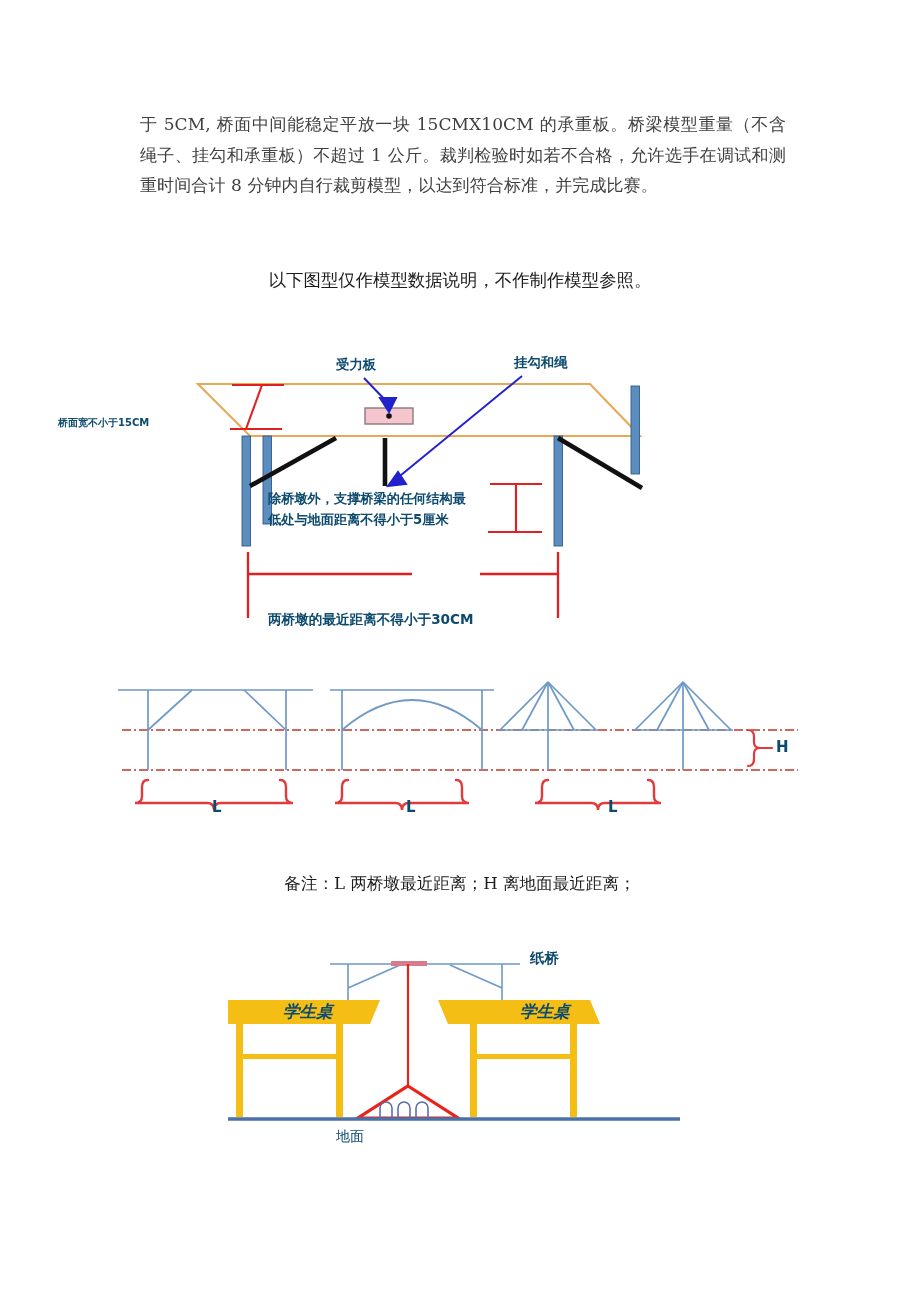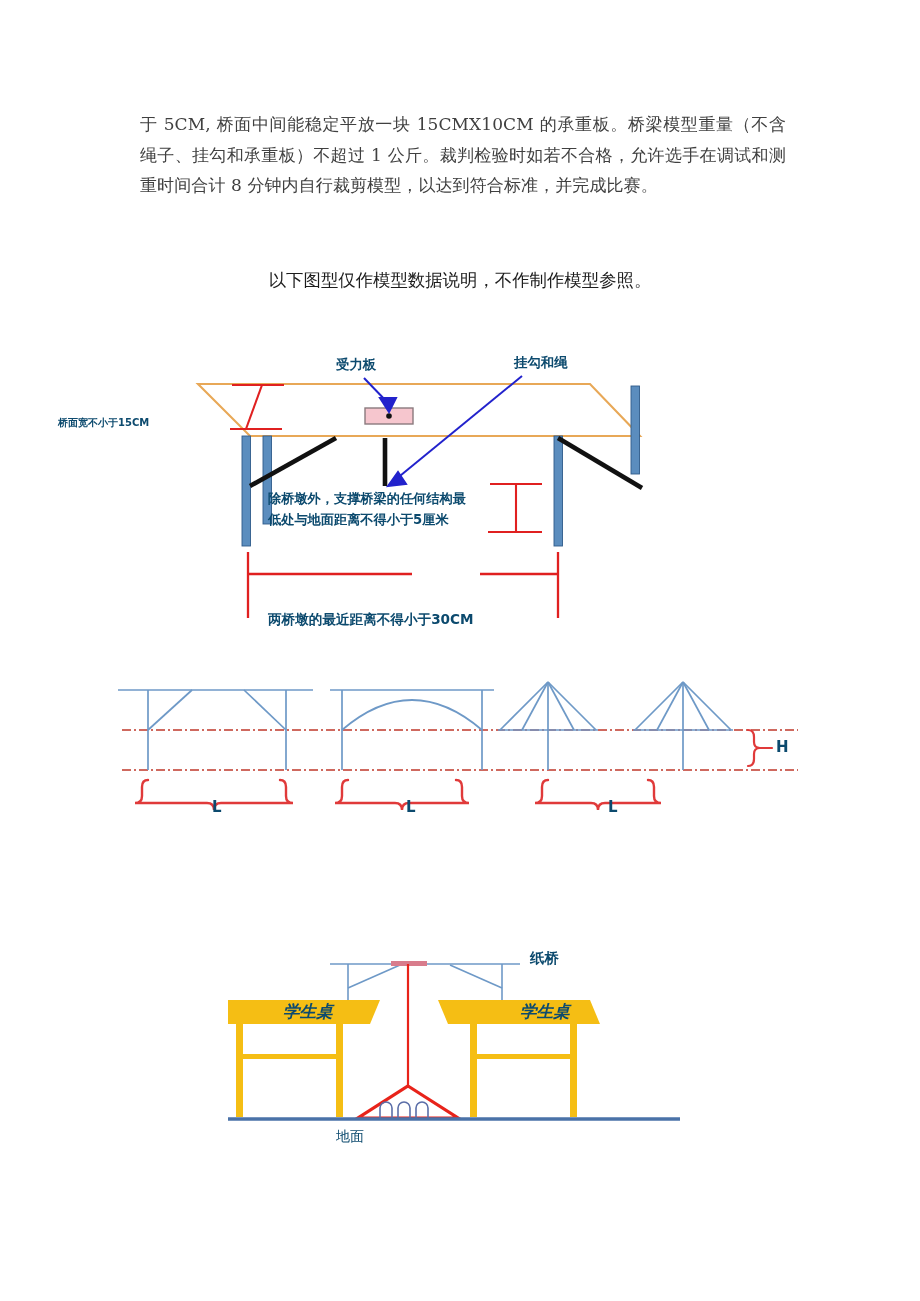--- a/index.html
+++ b/index.html
@@ -194,20 +194,21 @@
         <line x1="652" y1="100" x2="664" y2="100"></line>
       </g>
     </svg>
 
     <span class="label-overlay" style="left:104px; top:150px; font-size:15px;">L</span>
     <span class="label-overlay" style="left:298px; top:150px; font-size:15px;">L</span>
     <span class="label-overlay" style="left:500px; top:150px; font-size:15px;">L</span>
     <span class="label-overlay" style="left:668px; top:90px; font-size:15px;">H</span>
   </div>
 
+  <div class="centered-note note-2">备注：L 两桥墩最近距离；H 离地面最近距离；</div>
 
   <div class="figure" id="fig-desk-setup">
     <svg width="452" height="232" viewBox="0 0 452 232" xmlns="http://www.w3.org/2000/svg">
 
       <g stroke="#6E99C7" stroke-width="1.6" fill="none">
         <line x1="102" y1="36" x2="292" y2="36"></line>
         <line x1="120" y1="36" x2="120" y2="78"></line>
         <line x1="274" y1="36" x2="274" y2="78"></line>
         <line x1="120" y1="60" x2="172" y2="37"></line>
         <line x1="222" y1="37" x2="274" y2="60"></line>

